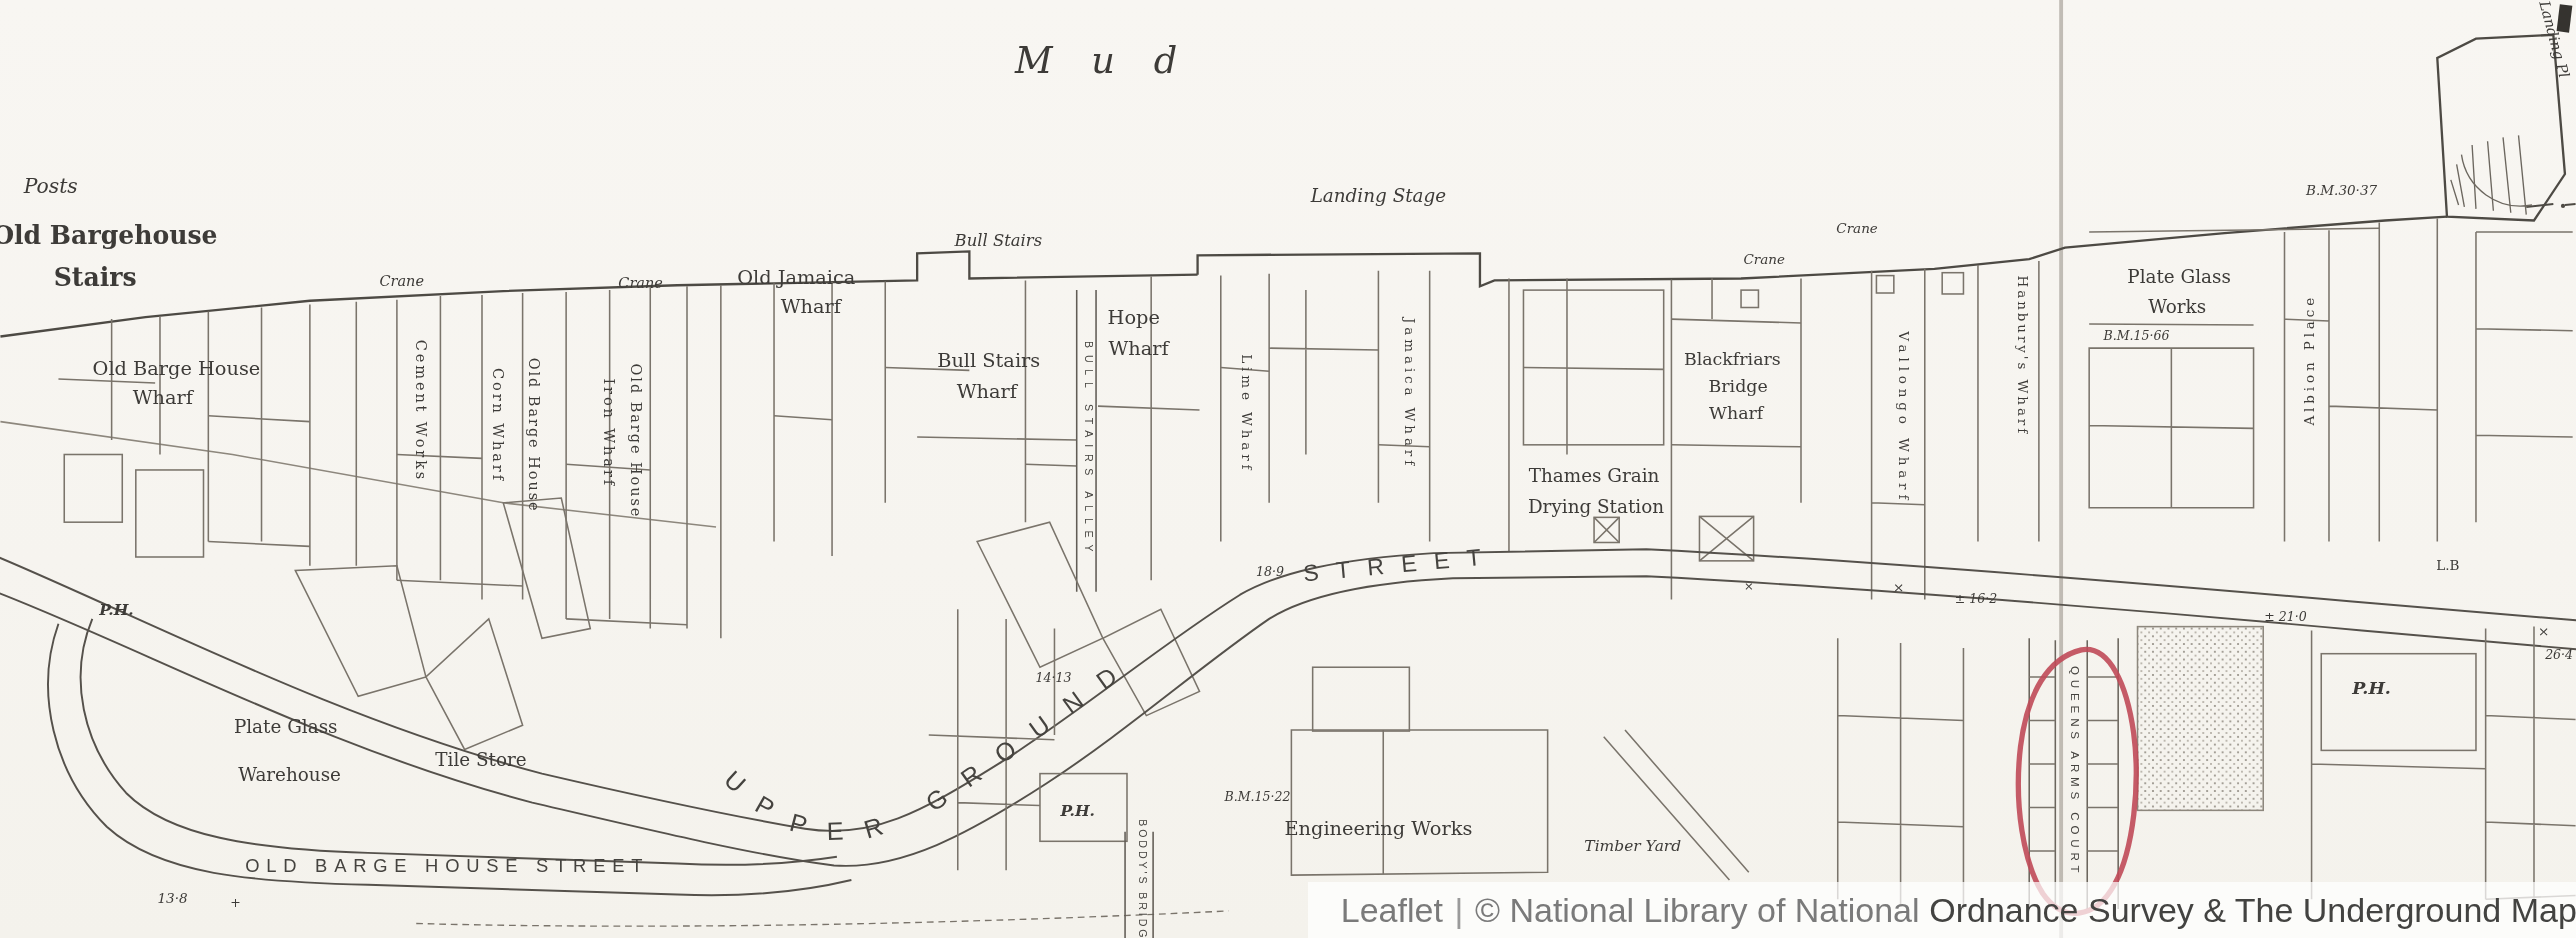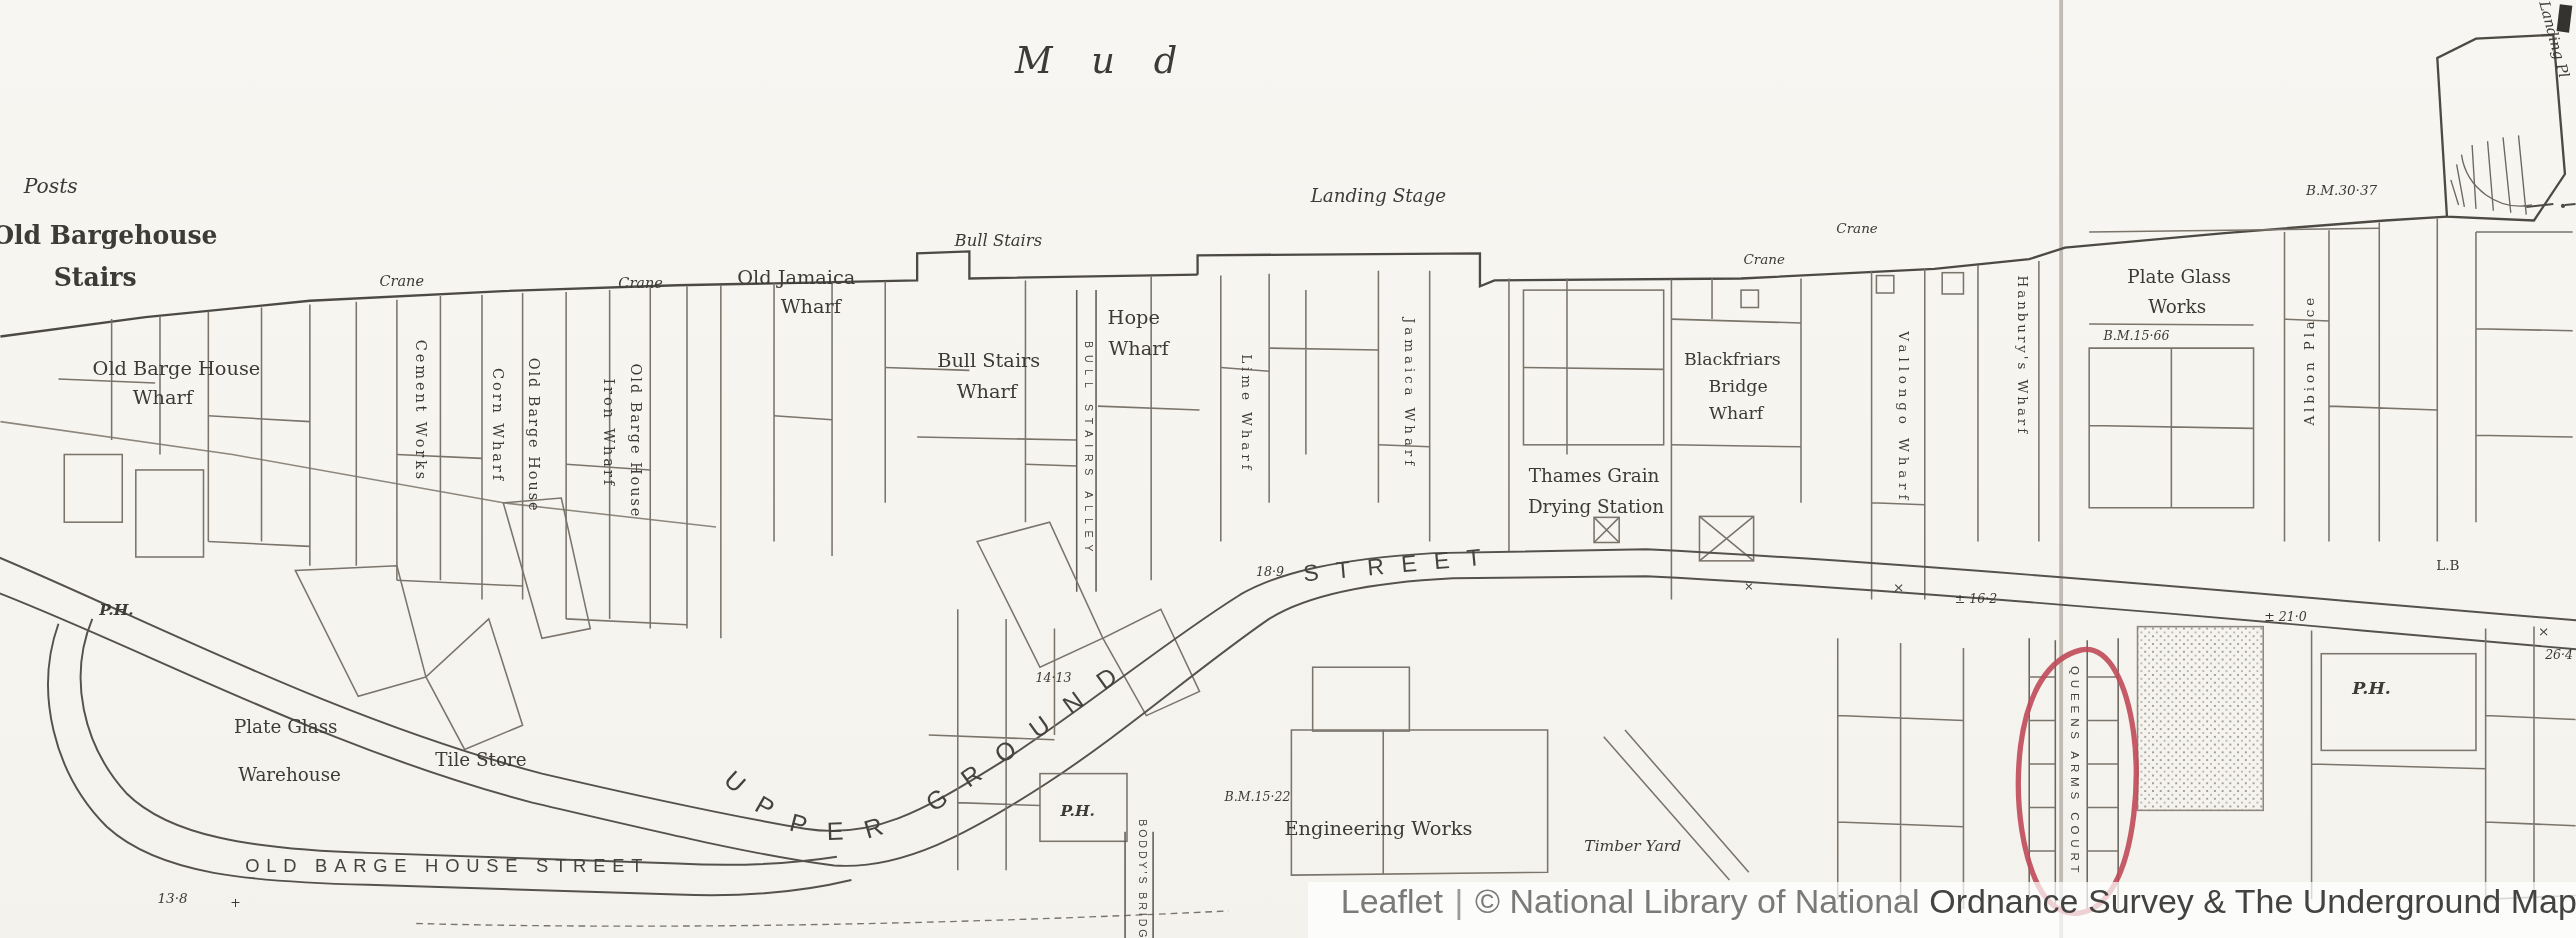--- a/index.html
+++ b/index.html
@@ -5,21 +5,21 @@
   html,body{margin:0;padding:0;width:2576px;height:938px;overflow:hidden;background:#f7f5f1;}
   #viewport{position:relative;width:2576px;height:938px;background:linear-gradient(180deg,#f8f6f2 0%,#f6f4ef 60%,#f4f2ec 100%);}
   svg{position:absolute;left:0;top:0;}
   .lbl{fill:#3d3b38;}
   .r{font-family:"DejaVu Serif","Liberation Serif",serif;}
   .i{font-family:"DejaVu Serif","Liberation Serif",serif;font-style:italic;}
   .ib{font-family:"DejaVu Serif","Liberation Serif",serif;font-style:italic;font-weight:bold;}
   .g{font-family:"DejaVu Serif","Liberation Serif",serif;font-weight:bold;}
   .s{font-family:"Liberation Sans","DejaVu Sans",sans-serif;fill:#45433f;}
   #attribution-bar{position:absolute;right:0;bottom:0;height:56px;width:1268px;
-    background:rgba(255,255,255,0.72);display:flex;align-items:flex-start;
+    background:rgba(255,255,255,0.72);display:flex;align-items:center;
     font-family:"Liberation Sans","DejaVu Sans",sans-serif;font-size:34px;color:#7a7a7a;
     padding-left:13.5px;box-sizing:border-box;white-space:nowrap;}
   #attribution-bar .mark{display:inline-block;width:3.9px;height:29px;background:#8f8f8f;
     transform:rotate(22deg);margin:0 13.5px 0 5.8px;border-radius:1.9px;}
   #attribution-bar .sep{margin:0 11.6px;color:#9a9a9a;}
   #attribution-bar .credit{margin-right:9.7px;}
   #attribution-bar .credit2{color:#434341;}
 </style>
 </head>
 <body>

